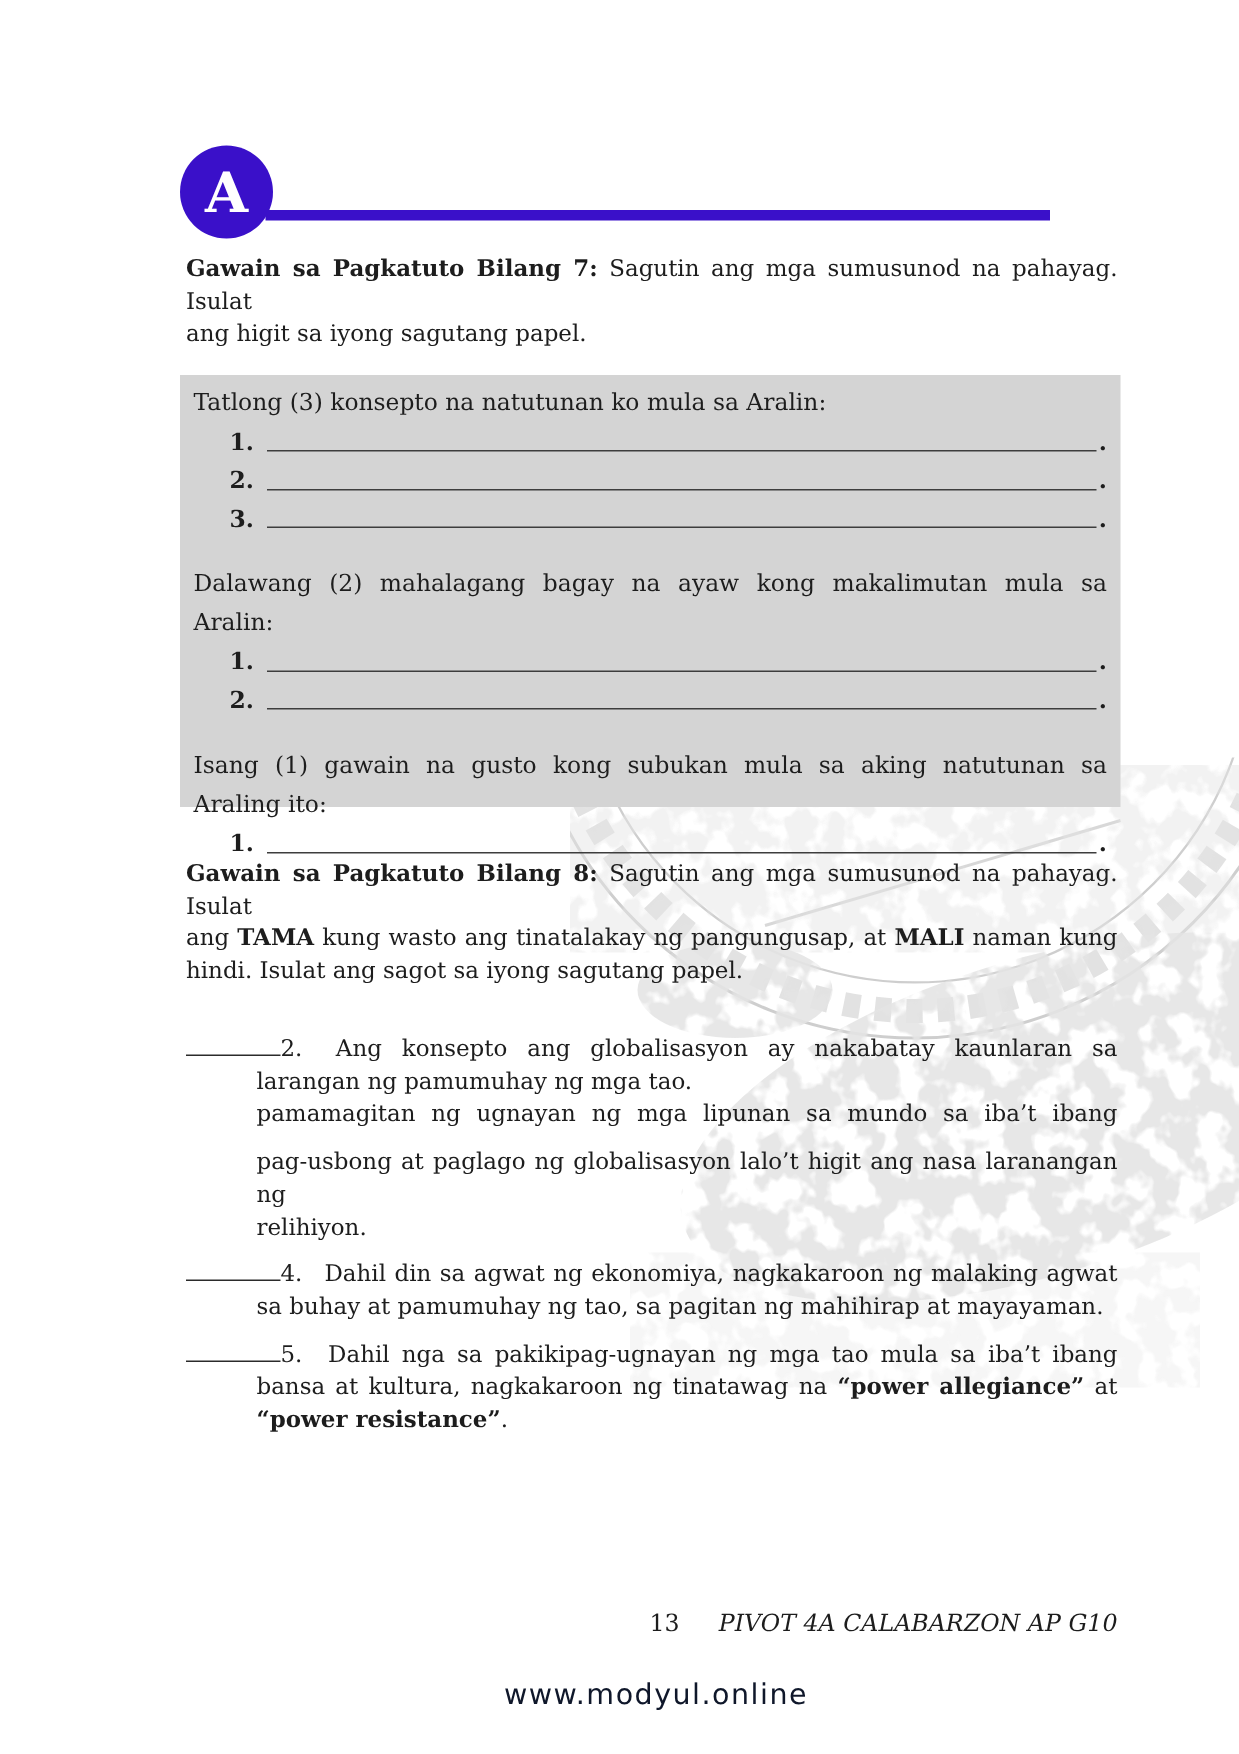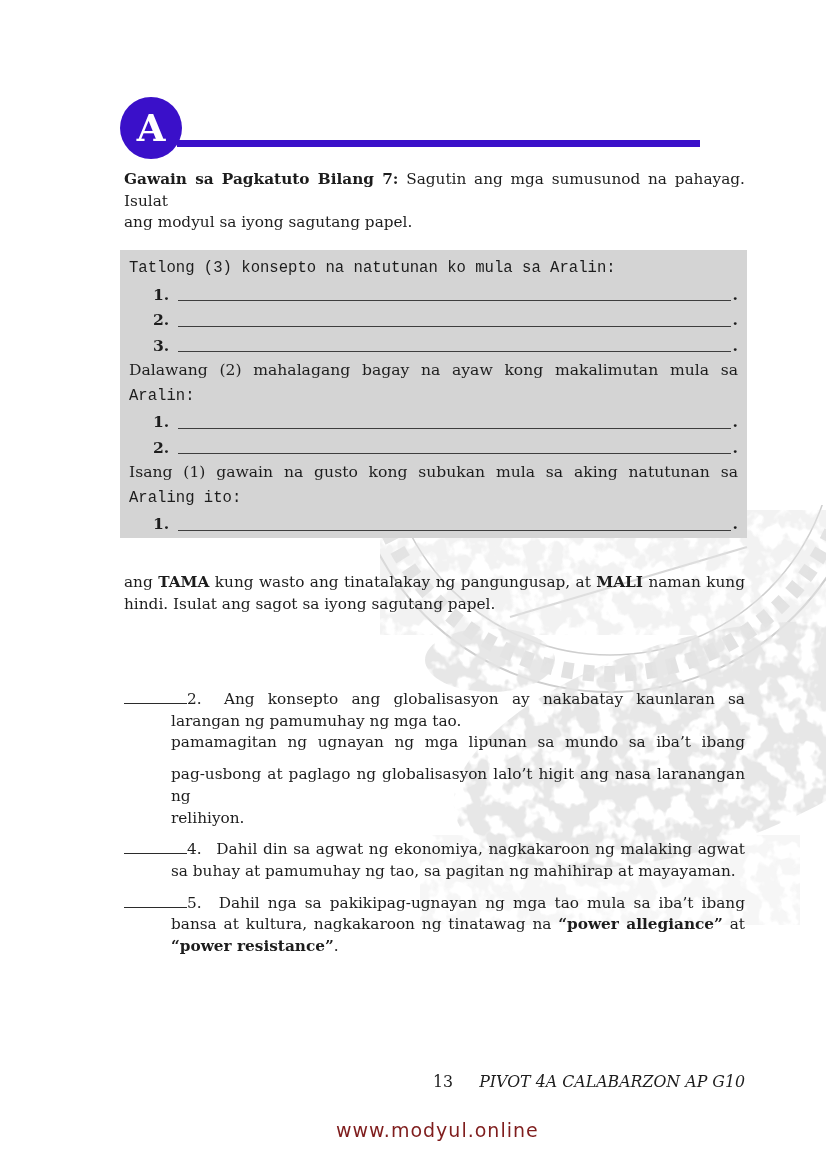--- a/index.html
+++ b/index.html
@@ -25,22 +25,22 @@
   .blk{position:absolute;left:124px;width:621px;z-index:2;}
   .jline{text-align:justify;text-align-last:justify;}
   .lline{text-align:left;}
   b{font-weight:bold;}
   
   .gray-box{
     position:absolute;left:120px;top:250px;width:627px;height:288px;
     background:#d4d4d4;box-sizing:border-box;padding:6px 9px 5px 9px;
     font-size:15.6px;line-height:25.5px;z-index:2;
   }
-  .gray-box .pj{text-align:justify;text-align-last:justify;}
-  .gray-box .pl{text-align:left;font-family:Liberation Mono, monospace;}
+  .gray-box .pj{text-align:justify;text-align-last:justify;margin-top:19px;}
+  .gray-box .pl{text-align:left;}
   .frow{display:flex;align-items:baseline;height:25.5px;padding-left:24px;}
   .frow .num{font-weight:bold;flex:none;}
   .frow .w-line{flex:1;align-self:flex-end;border-bottom:1.5px solid #3d3d3d;margin:0 2px 6px 9px;}
   .frow .dot{font-weight:bold;flex:none;}
   
   .tf-item{margin:0;}
   .tf-item + .tf-item{margin-top:10px;}
   .iline1{text-align:justify;text-align-last:justify;}
   .icont{padding-left:47px;text-align:justify;text-align-last:justify;}
   .icont.last{text-align:left;text-align-last:left;}
@@ -49,21 +49,21 @@
     border-bottom:1.4px solid #2b2b2b;vertical-align:baseline;
   }
   .inum{margin-right:9px;}
   
   .footer{position:absolute;left:124px;top:1071px;width:621px;height:22px;font-size:15.8px;z-index:2;}
   .page-num{position:absolute;left:17px;right:0;text-align:center;}
   .edition{position:absolute;right:0;top:0;font-style:italic;}
   .site-mark{
     position:absolute;left:336px;top:1120px;z-index:1;
     font-family:"DejaVu Sans","Liberation Sans",sans-serif;
-    font-size:19px;color:#7f1d1d;letter-spacing:1px;
+    font-size:19px;color:#0f172a;letter-spacing:1px;
   }
   
   .seal{position:absolute;left:380px;top:505px;width:446px;height:465px;z-index:0;}
 </style>
 </head>
 <body>
 
 <div class="page">
 
   <svg class="seal" viewBox="0 0 446 465" xmlns="http://www.w3.org/2000/svg">
@@ -88,21 +88,21 @@
     </g>
   </svg>
 
   <div class="badge-circle">
     <span class="badge-letter">A</span>
   </div>
   <div class="header-rule"></div>
 
   <div class="blk" style="top:169px;">
     <div class="jline"><b>Gawain sa Pagkatuto Bilang 7:</b><span> Sagutin ang mga sumusunod na pahayag. Isulat</span></div>
-    <div class="lline">ang modyul sa iyong sagutang papel.</div>
+    <div class="lline">ang higit sa iyong sagutang papel.</div>
   </div>
 
   <div class="gray-box">
     <div class="pl">Tatlong (3) konsepto na natutunan ko mula sa Aralin:</div>
 
     <div class="frow">
       <span class="num">1.</span>
       <span class="w-line"></span>
       <span class="dot">.</span>
     </div>
@@ -135,20 +135,21 @@
     <div class="pl">Araling ito:</div>
 
     <div class="frow">
       <span class="num">1.</span>
       <span class="w-line"></span>
       <span class="dot">.</span>
     </div>
   </div>
 
   <div class="blk" style="top:572px;">
+    <div class="jline"><b>Gawain sa Pagkatuto Bilang 8:</b><span> Sagutin ang mga sumusunod na pahayag. Isulat</span></div>
     <div class="jline"><span>ang </span><b>TAMA</b><span> kung wasto ang tinatalakay ng pangungusap, at </span><b>MALI</b><span> naman kung</span></div>
     <div class="lline">hindi. Isulat ang  sagot sa  iyong sagutang papel.</div>
   </div>
 
   <div class="blk" style="top:689px;">
 
 
     <div class="tf-item">
       <div class="iline1"><span class="answer-blank"></span><span class="inum">2.</span> <span>Ang konsepto ang globalisasyon ay nakabatay kaunlaran sa</span></div>
       <div class="icont last">larangan ng pamumuhay ng mga tao.</div>

